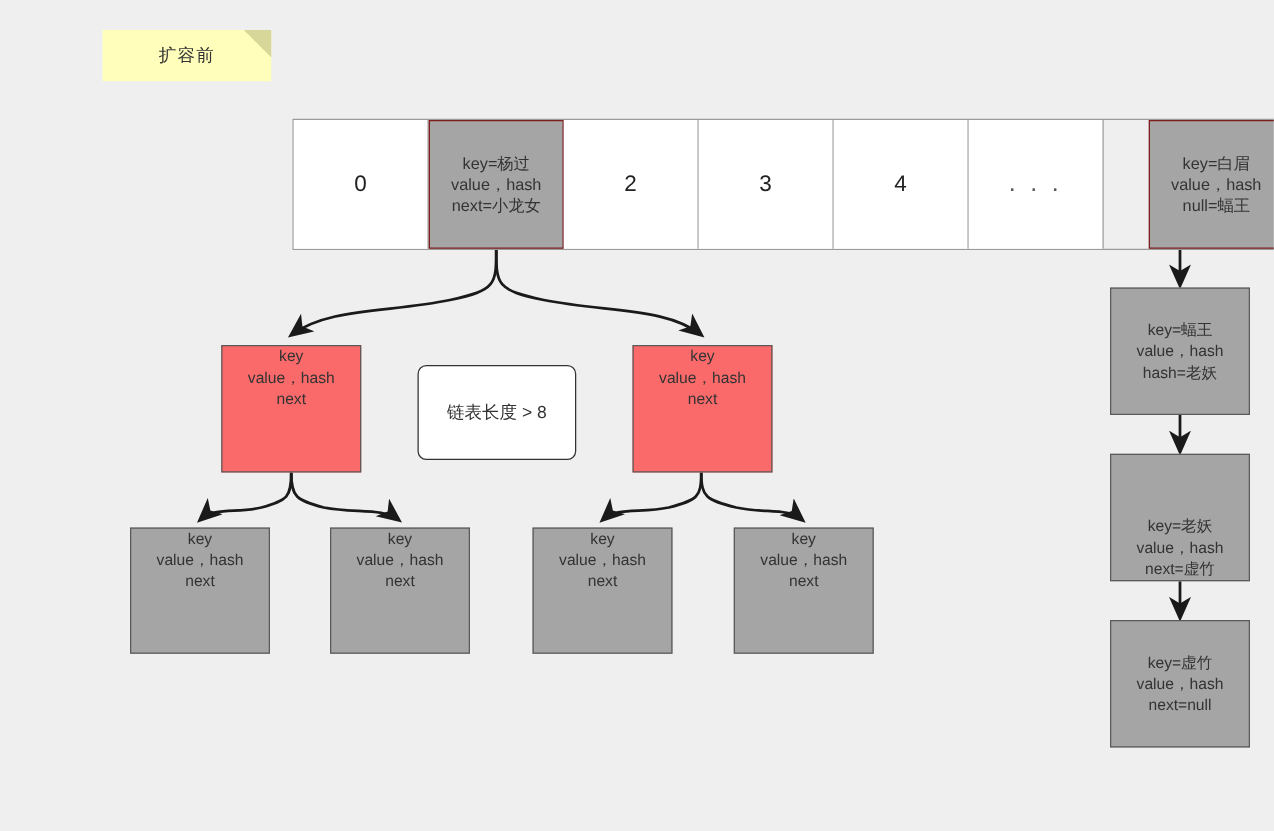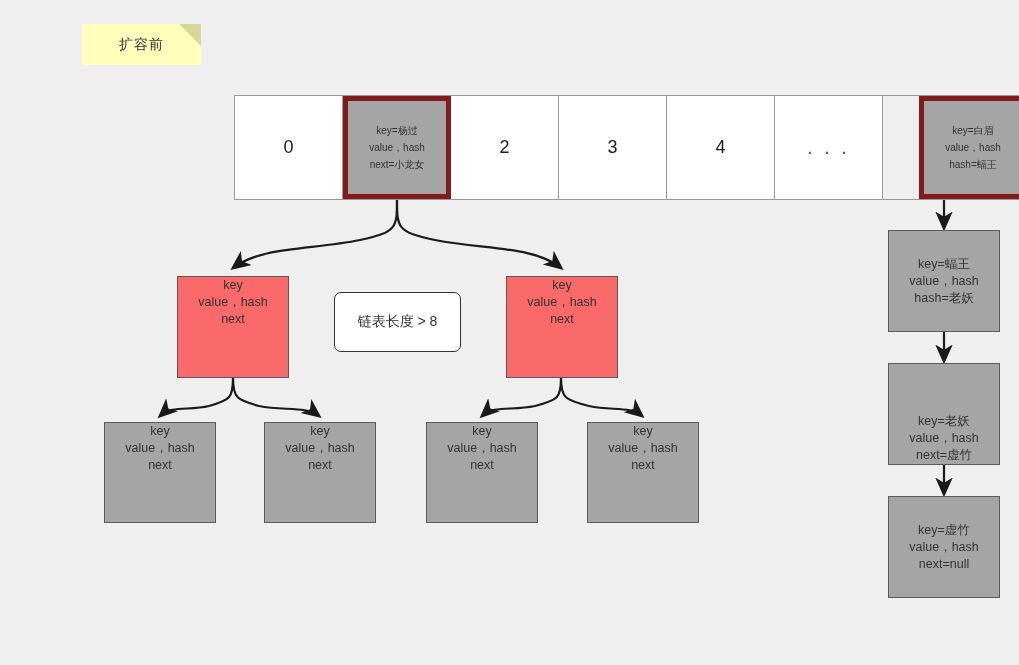--- a/index.html
+++ b/index.html
@@ -17,21 +17,21 @@
     position: relative;
     width: 1019px;
     height: 665px;
   }
 
   
   .note {
     position: absolute;
     left: 82px;
     top: 24px;
-    width: 119px;
+    width: 135px;
     height: 41px;
     background: #ffffbb;
     display: flex;
     align-items: center;
     justify-content: center;
     font-size: 14px;
     color: #333333;
     letter-spacing: 1px;
   }
   .note .fold {
@@ -66,23 +66,23 @@
     flex-direction: column;
     align-items: center;
     justify-content: center;
     font-size: 18px;
     color: #222222;
     box-sizing: border-box;
   }
   .cell:last-child { border-right: none; margin-left: 36px; }
   .cell.filled {
     background: #a5a5a5;
-    border: 5px solid #7f1d1d;
-    color: #333333;
-    font-size: 10px;
+    border: 1px solid #7f1d1d;
+    color: #333333;
+    font-size: 13px;
     line-height: 17px;
   }
   .cell .line { white-space: nowrap; }
   .cell.dots { letter-spacing: 3px; color: #555555; font-size: 20px; }
 
   
   .node {
     position: absolute;
     display: flex;
     flex-direction: column;
@@ -115,21 +115,21 @@
     line-height: 17px;
     color: #333333;
   }
 
   
   .callout {
     position: absolute;
     left: 334px;
     top: 292px;
     width: 127px;
-    height: 60px;
+    height: 76px;
     background: #ffffff;
     border: 1.6px solid #333333;
     border-radius: 7px;
     box-sizing: border-box;
     display: flex;
     align-items: center;
     justify-content: center;
     font-size: 14px;
     color: #333333;
   }
@@ -204,21 +204,21 @@
     </div>
     <div class="cell">
       <span class="line">4</span>
     </div>
     <div class="cell dots">
       <span class="line">. . .</span>
     </div>
     <div class="cell filled">
       <span class="line">key=白眉</span>
       <span class="line">value，hash</span>
-      <span class="line">hash=蝠王</span>
+      <span class="line">null=蝠王</span>
     </div>
   </div>
 
   <div class="node red" style="left:177px; top:276px; width:112px; height:102px;">
     <span>key</span>
     <span>value，hash</span>
     <span>next</span>
   </div>
   <div class="node red" style="left:506px; top:276px; width:112px; height:102px;">
     <span>key</span>

